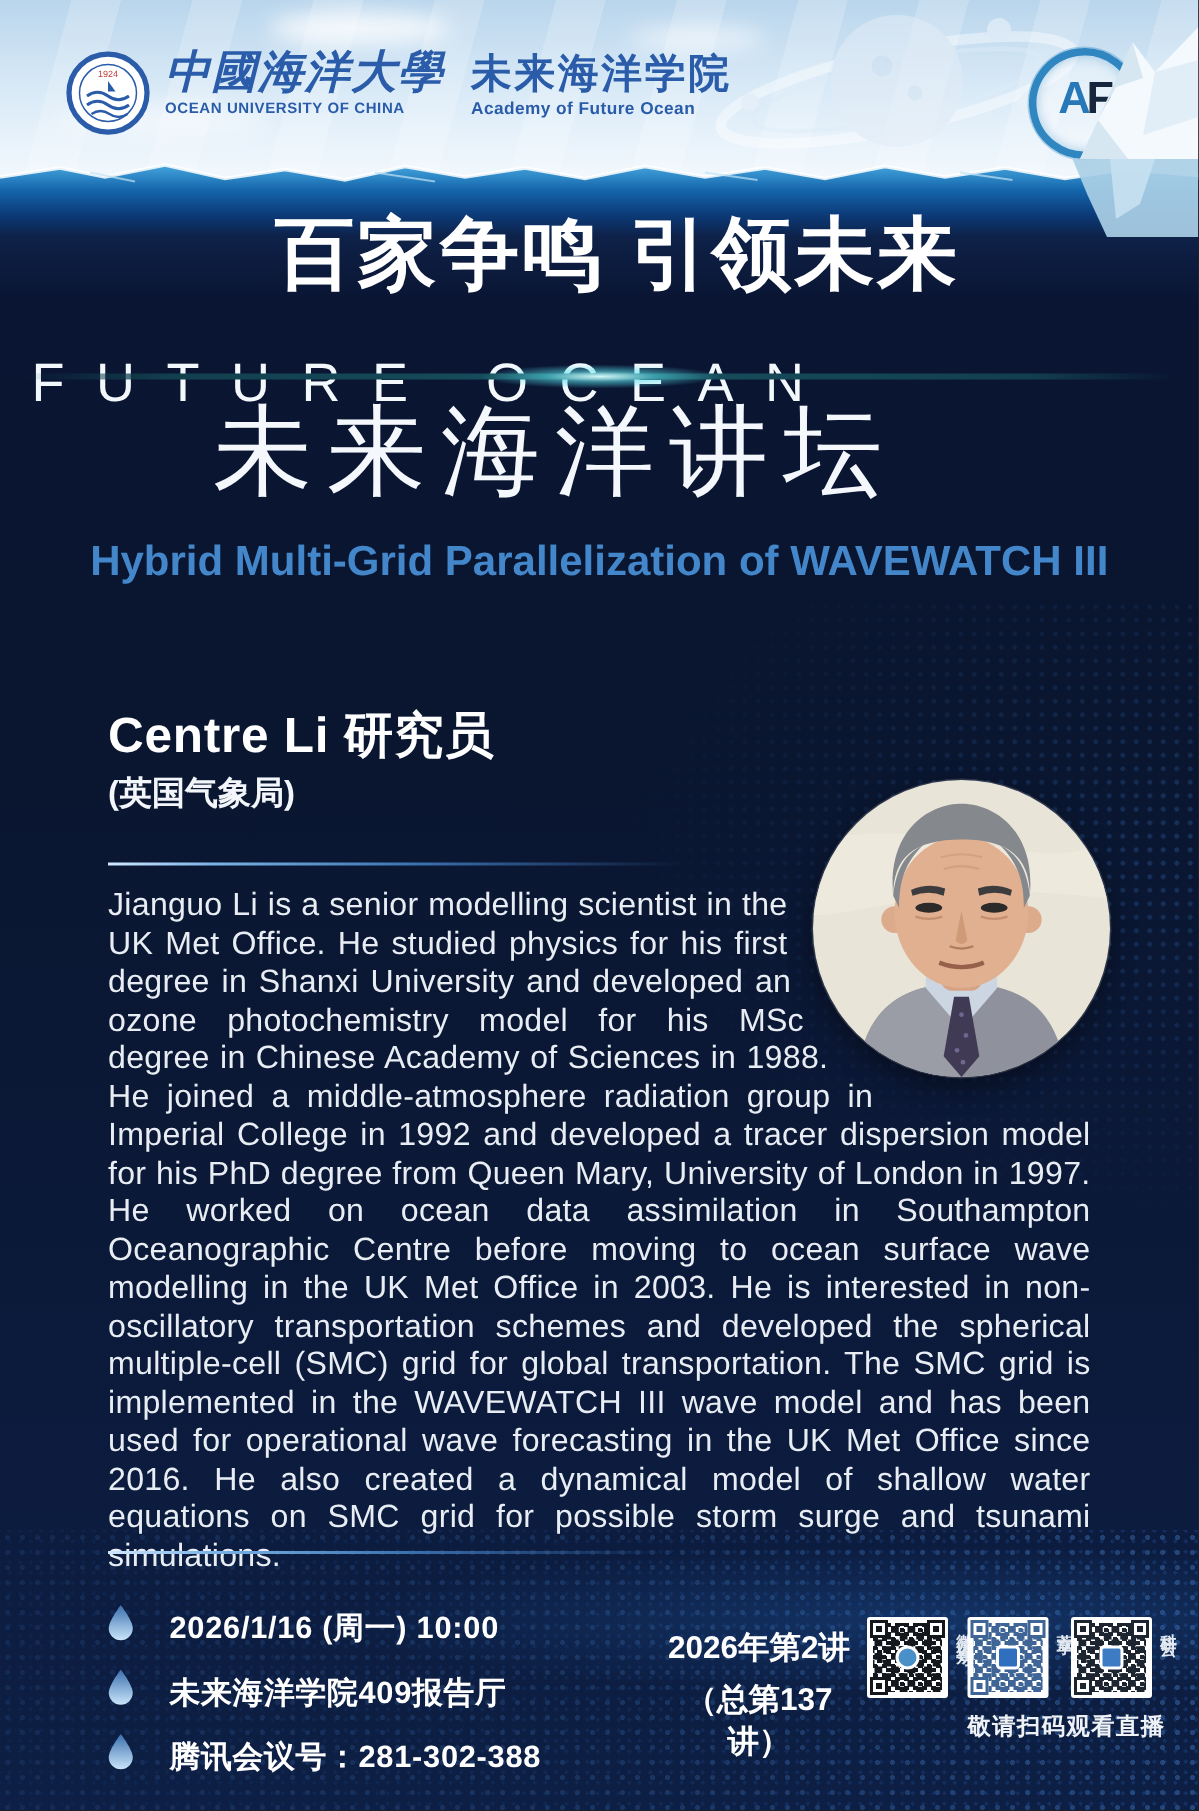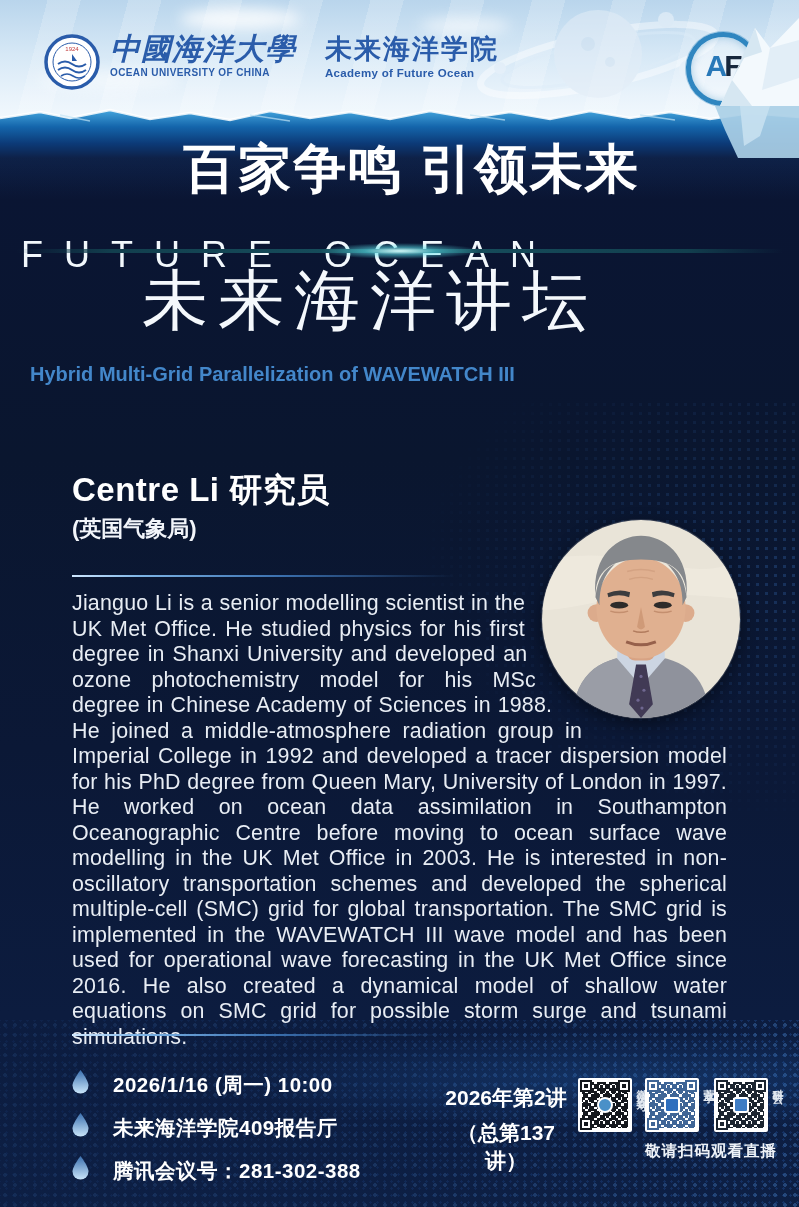--- a/index.html
+++ b/index.html
@@ -35,22 +35,22 @@
   .slogan{position:absolute;left:12px;top:134px;width:799px;text-align:center;color:#fff;
     font-size:53px;font-weight:bold;letter-spacing:2px;}
   .future-ocean{position:absolute;left:0;top:206px;width:666px;text-align:left;color:#f2f8fc;
     font-size:36px;font-weight:300;letter-spacing:21px;text-indent:21px;margin-top:28px;}
   .glowline{position:absolute;left:0;top:249px;width:799px;height:4px;
     background:linear-gradient(90deg,rgba(10,40,60,0) 2%,#123f4e 14%,#17505f 50%,#123f4e 86%,rgba(10,40,60,0) 98%);}
   .glowline .core{position:absolute;left:320px;top:-6px;width:160px;height:16px;
     background:radial-gradient(closest-side,rgba(220,255,255,.95),rgba(90,225,235,.55) 45%,rgba(60,180,200,0) 100%);}
   .forum{position:absolute;left:0;top:256px;width:740px;text-align:center;color:#f4f8fc;
     font-size:66px;font-weight:200;letter-spacing:10px;}
-  .lec-title{position:absolute;left:30px;top:347px;width:739px;
-    font-size:20px;font-weight:bold;color:#4387ca;line-height:54px;}
+  .lec-title{position:absolute;left:30px;top:347px;width:739px;text-align:center;
+    font-size:28px;font-weight:bold;color:#4387ca;line-height:54px;}
   
   .spk-name{position:absolute;left:72px;top:468px;font-size:33px;font-weight:bold;color:#fff;letter-spacing:.5px;}
   .spk-aff{position:absolute;left:72px;top:514px;font-size:22px;font-weight:bold;color:#f2f5fa;}
   .rule{position:absolute;height:2px;background:linear-gradient(90deg,#cfe7ff 0%,#7db4e6 18%,#3a6fae 55%,rgba(30,70,130,0) 100%);}
   .rule1{left:72px;top:575px;width:382px;}
   .rule2{left:72px;top:1034px;width:368px;}
   .photo{position:absolute;left:542px;top:520px;width:198px;height:198px;border-radius:50%;overflow:hidden;
     box-shadow:0 0 0 1px rgba(255,255,255,.15), 0 6px 18px rgba(0,0,0,.45);}
   .bio{position:absolute;left:72px;top:591px;width:655px;color:#e8edf4;
     font-size:21.4px;line-height:25.5px;text-align:justify;letter-spacing:.2px;}
@@ -141,21 +141,21 @@
       <text x="28" y="17" font-size="6" fill="#c23b3b" text-anchor="middle">1924</text>
       <path d="M14,30 Q21,25 28,30 T42,30" fill="none" stroke="#2a5caa" stroke-width="2"></path>
       <path d="M14,36 Q21,31 28,36 T42,36" fill="none" stroke="#2a5caa" stroke-width="2"></path>
       <path d="M17,42 Q23,38 29,42 T41,42" fill="none" stroke="#2a5caa" stroke-width="1.6"></path>
       <path d="M28,20 L33,27 L28,27 Z" fill="#2a5caa"></path>
     </svg>
     <div class="uni-text">
       <div class="cn">中國海洋大學</div>
       <div class="en">OCEAN UNIVERSITY OF CHINA</div>
     </div>
-    <div class="aca-text" style="margin-left:19px;">
+    <div class="aca-text" style="margin-left:8px;">
       <div class="cn">未来海洋学院</div>
       <div class="en">Academy of Future Ocean</div>
     </div>
   </div>
 
   <div class="af-logo">
     <div class="txt"><span class="a">A</span><span class="f">F</span></div>
     <div class="dot"></div>
   </div>
 

